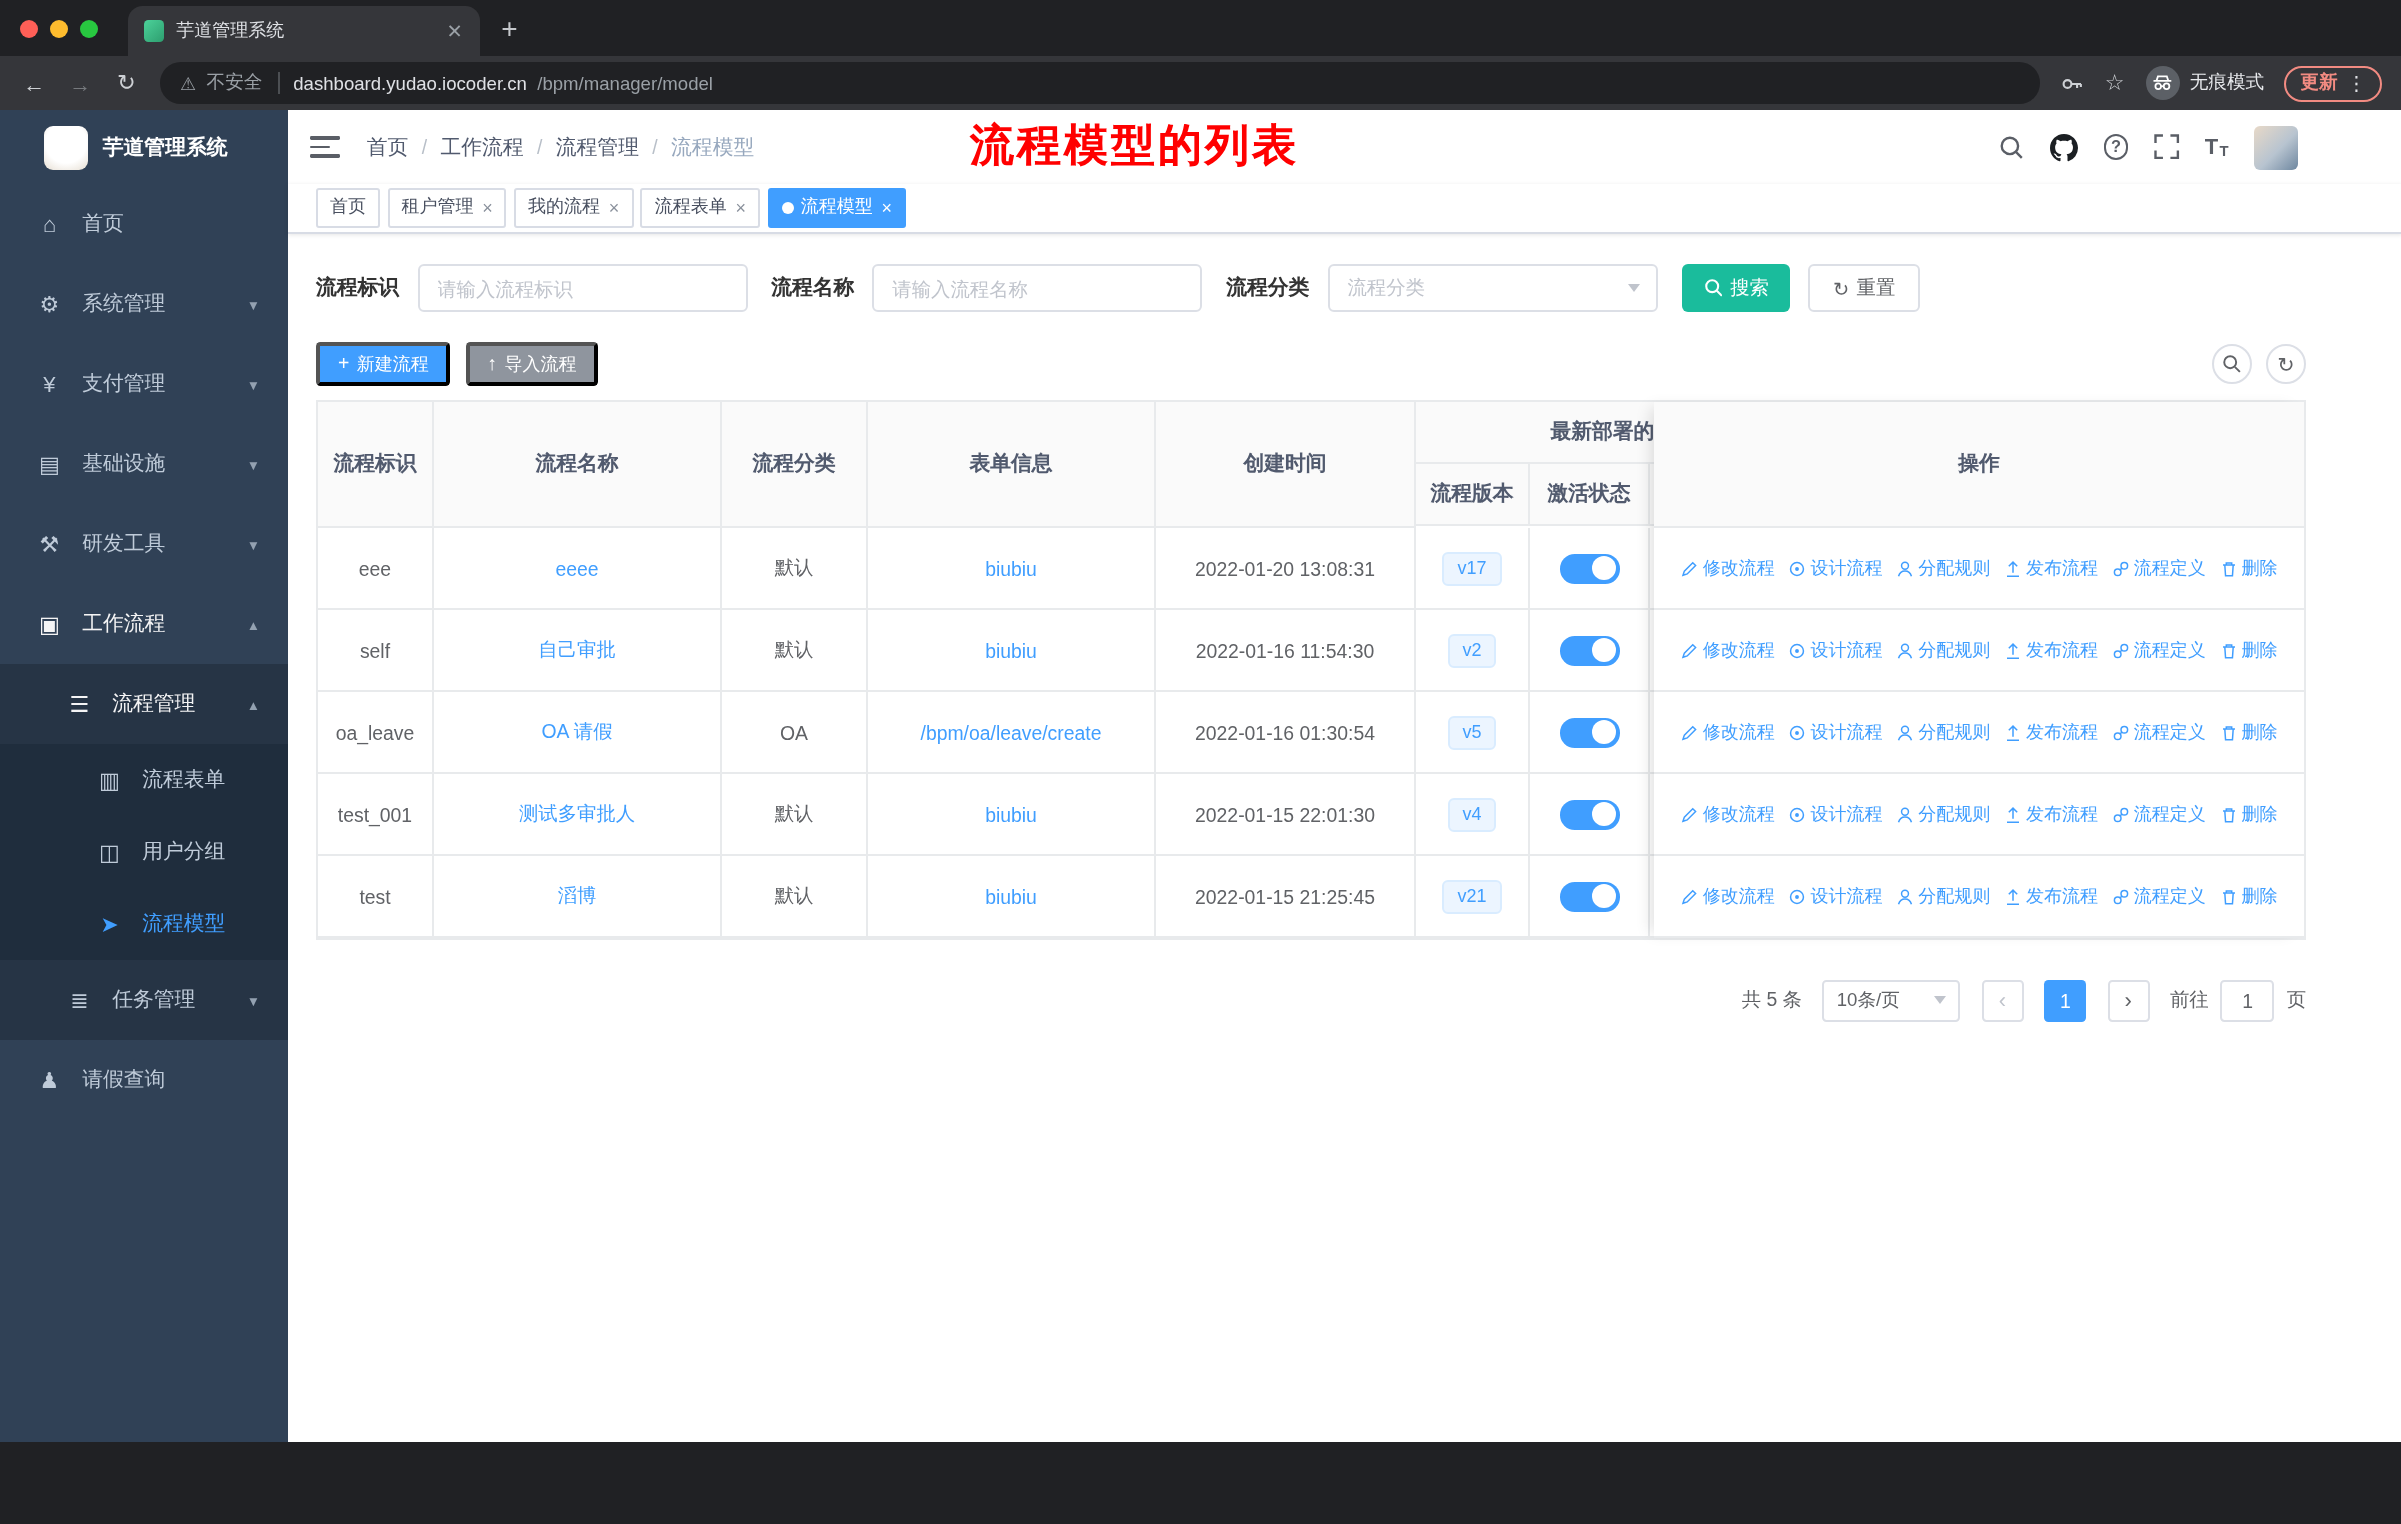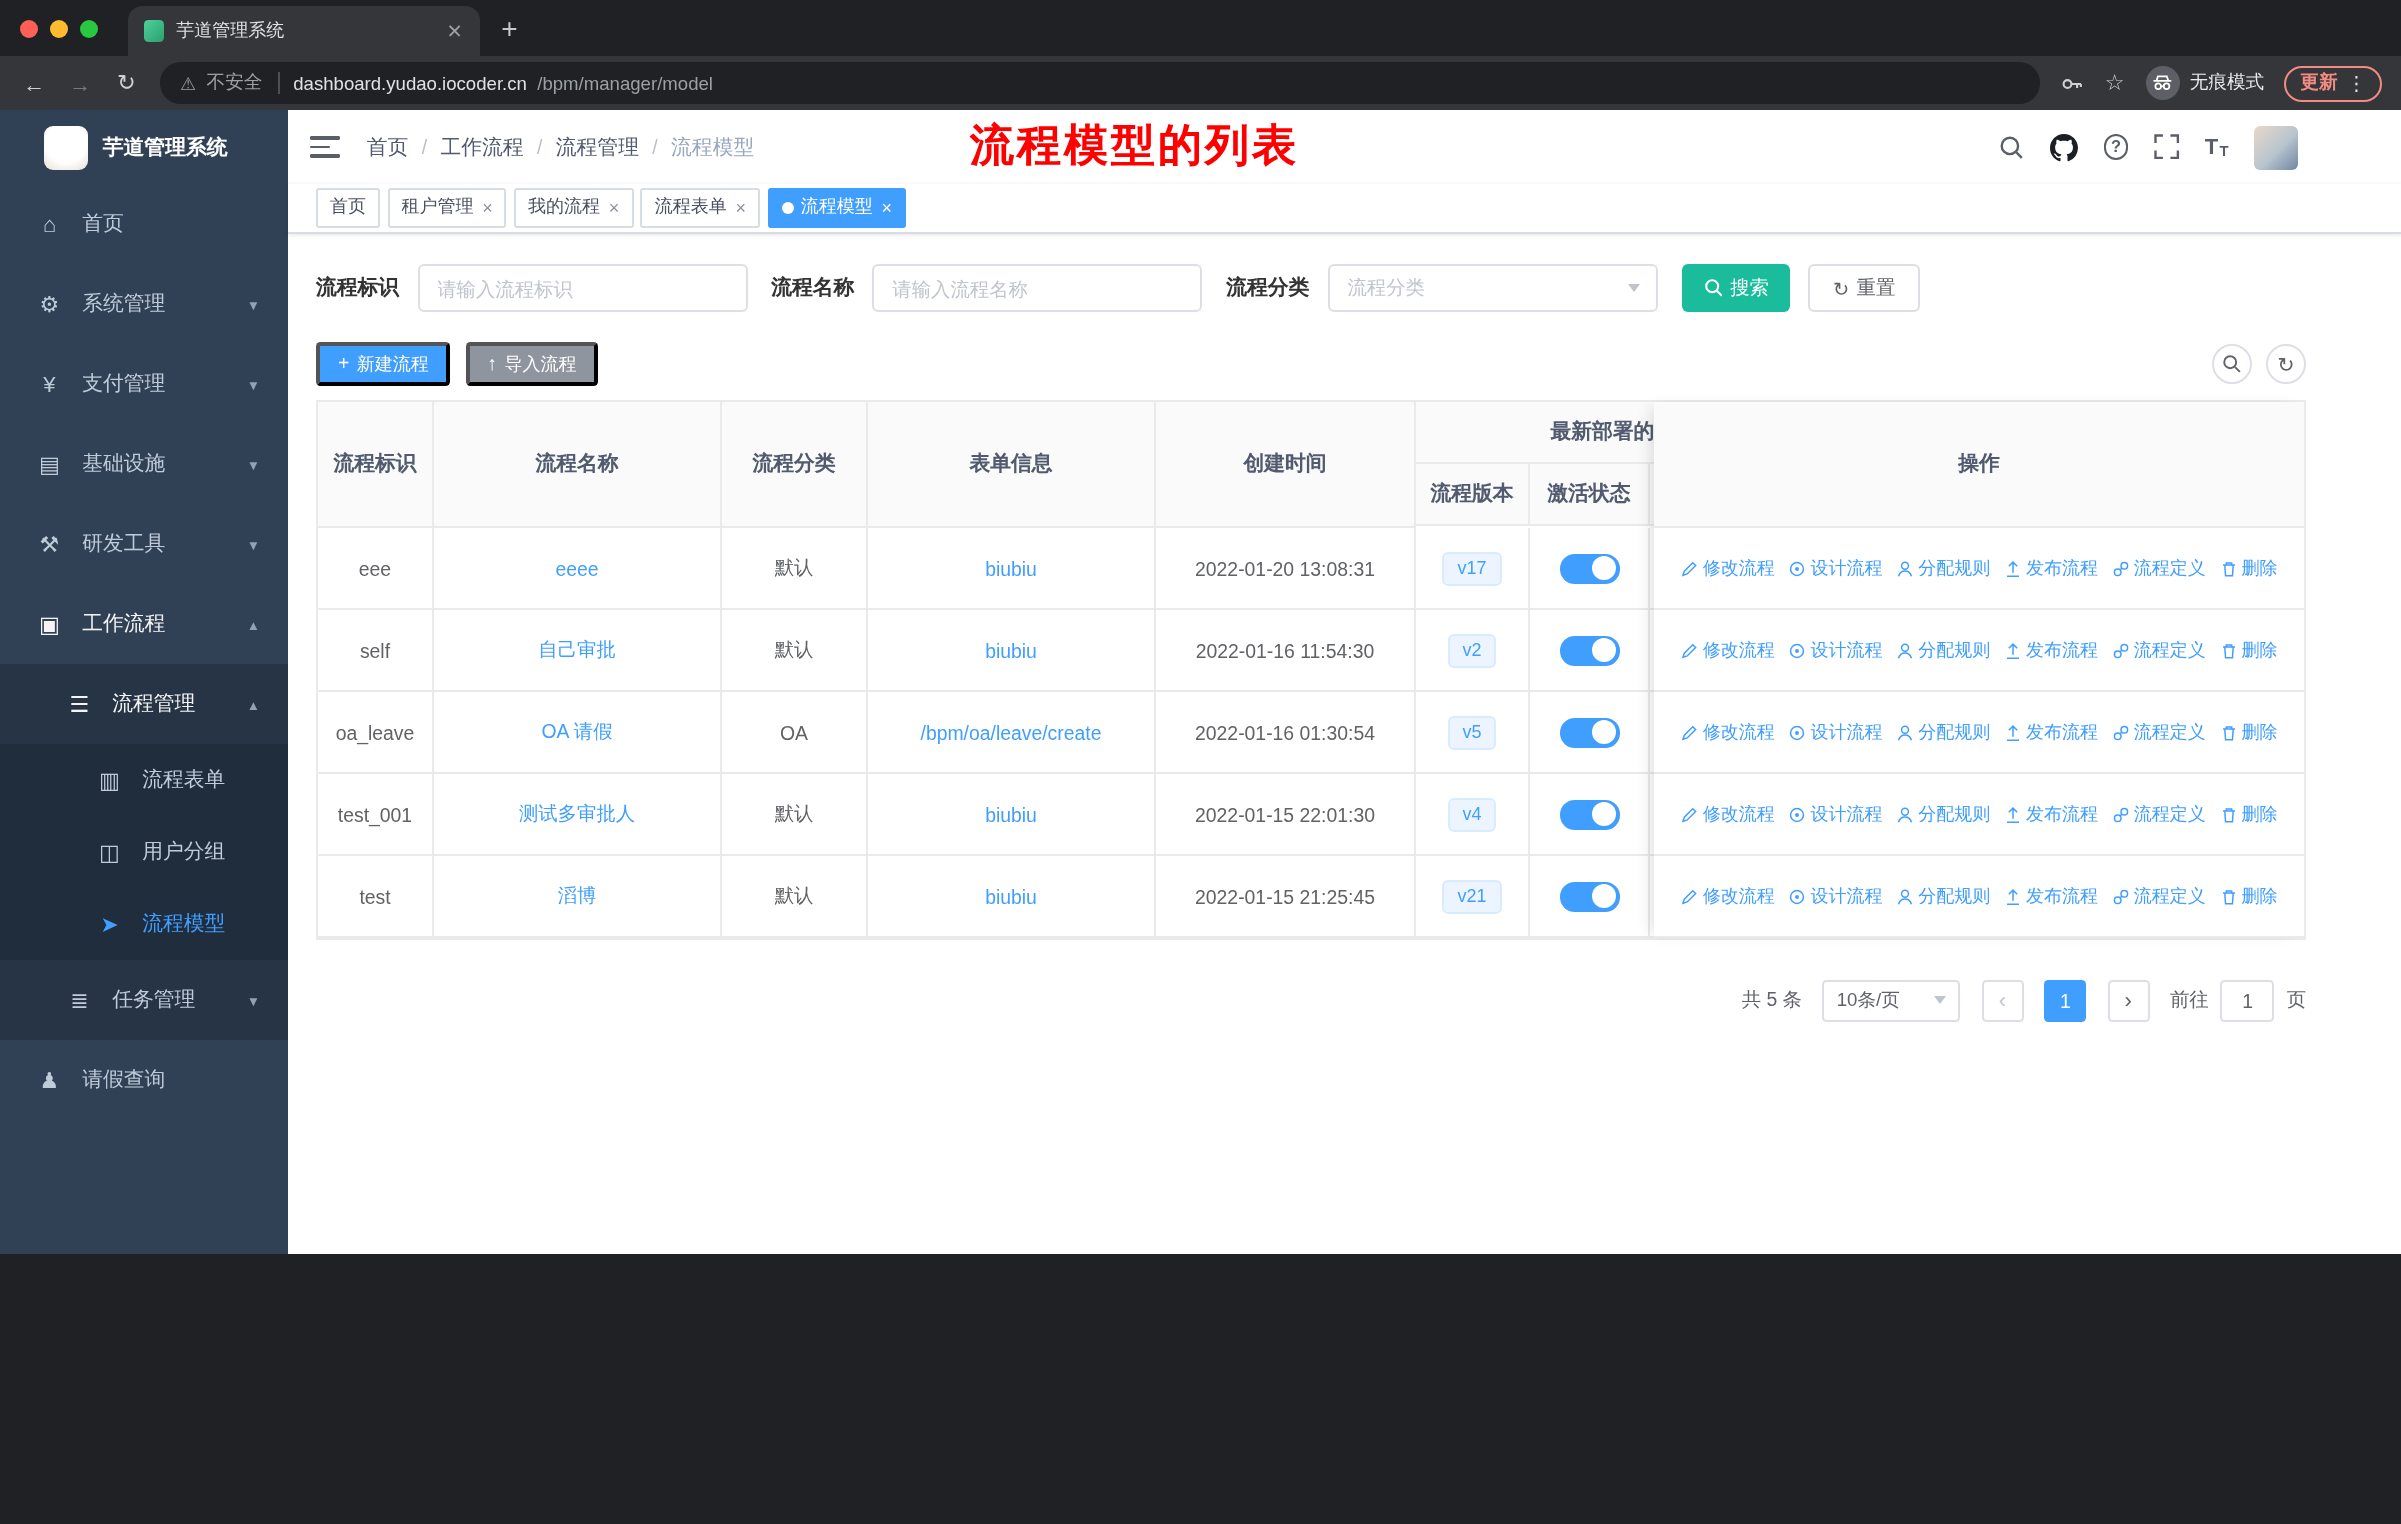--- a/index.html
+++ b/index.html
@@ -1,19 +1,19 @@
 <!DOCTYPE html>
 <html style="font-size:12px"><head>
 <meta charset="utf-8">
 <style>
   * { margin:0; padding:0; box-sizing:border-box; }
   html, body { background:#202124; }
   body { font-family:"Liberation Sans","DejaVu Sans",sans-serif; }
   a { text-decoration:none; cursor:pointer; }
-  .viewport { width:2401px; height:1254px; overflow:hidden; }
+  .viewport { width:2401px; height:1442px; overflow:hidden; }
   .stage { width:1201px; height:762px; transform:scale(2); transform-origin:0 0; background:#fff; position:relative; overflow:hidden; }
 
   
   .tab-strip { height:28px; background:#202124; display:flex; }
   .traffic { display:flex; gap:6px; align-items:center; padding:0 10.4px; }
   .traffic span { width:9px; height:9px; border-radius:50%; display:block; }
   .tl-red{background:#ff5f57}.tl-yellow{background:#febc2e}.tl-green{background:#28c840}
   .tab { align-self:flex-end; width:176px; height:25px; background:#35363a; border-radius:7.4px 7.4px 0 0; display:flex; align-items:center; gap:6px; padding:0 7.4px; margin-left:4.5px; }
   .favicon { width:10.4px; height:10.4px; border-radius:2.2px; background:linear-gradient(135deg,#4cd29a,#2d9e6f); flex-shrink:0; }
   .tab-title { color:#dfe1e5; font-size:9px; flex:1; white-space:nowrap; overflow:hidden; }

